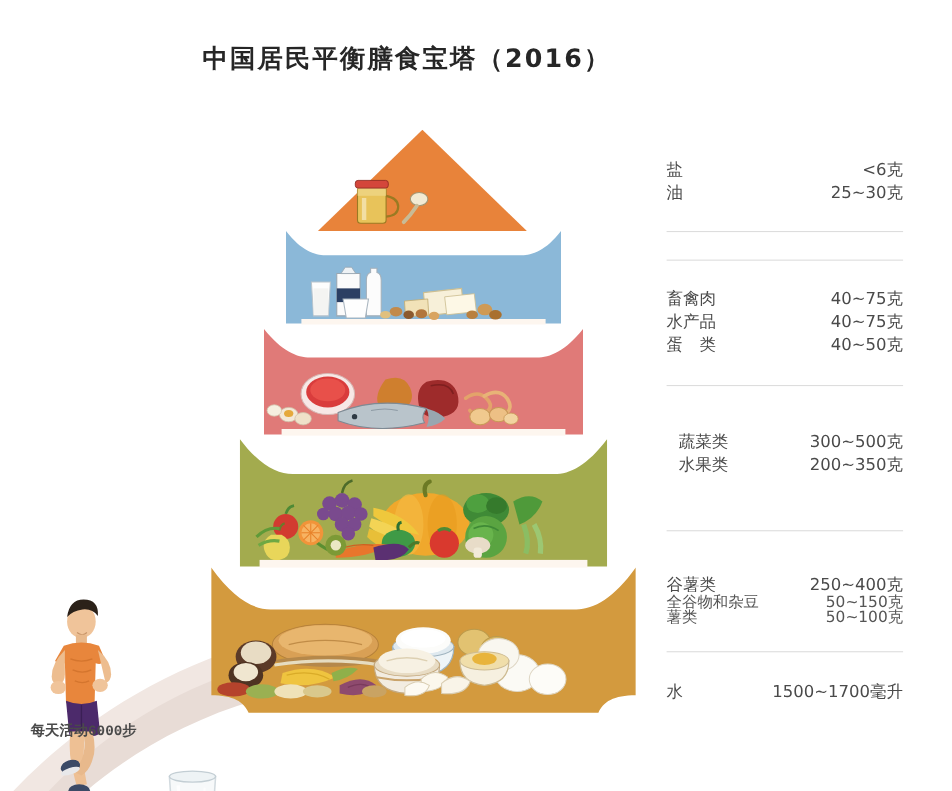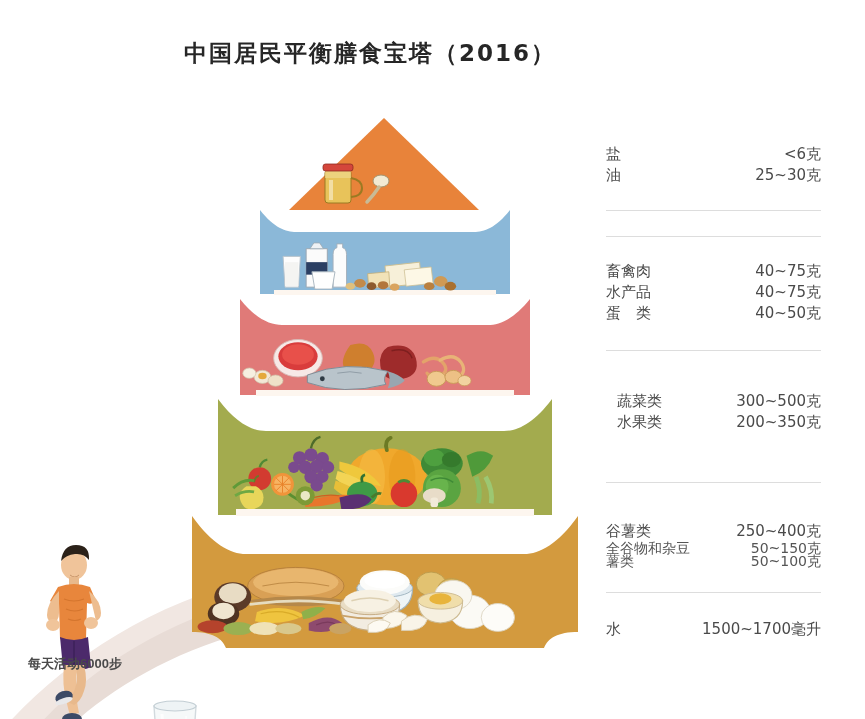--- a/index.html
+++ b/index.html
@@ -97,21 +97,21 @@
   }
 
   
   #walk-caption {
     position: absolute;
     left: 28px;
     top: 655px;
     font-size: 13px;
     font-weight: 700;
     color: #4a4a4a;
-    font-family: Liberation Sans, sans-serif;
+    font-family: Liberation Mono, monospace;
     white-space: nowrap;
   }
 
   
   #runner { position: absolute; left: 28px; top: 425px; width: 92px; height: 195px; }
   #water-glass { position: absolute; left: 146px; top: 582px; width: 58px; height: 82px; }
   #track { position: absolute; left: 0px; top: 415px; width: 260px; height: 230px; }
 </style>
 </head>
 <body>

